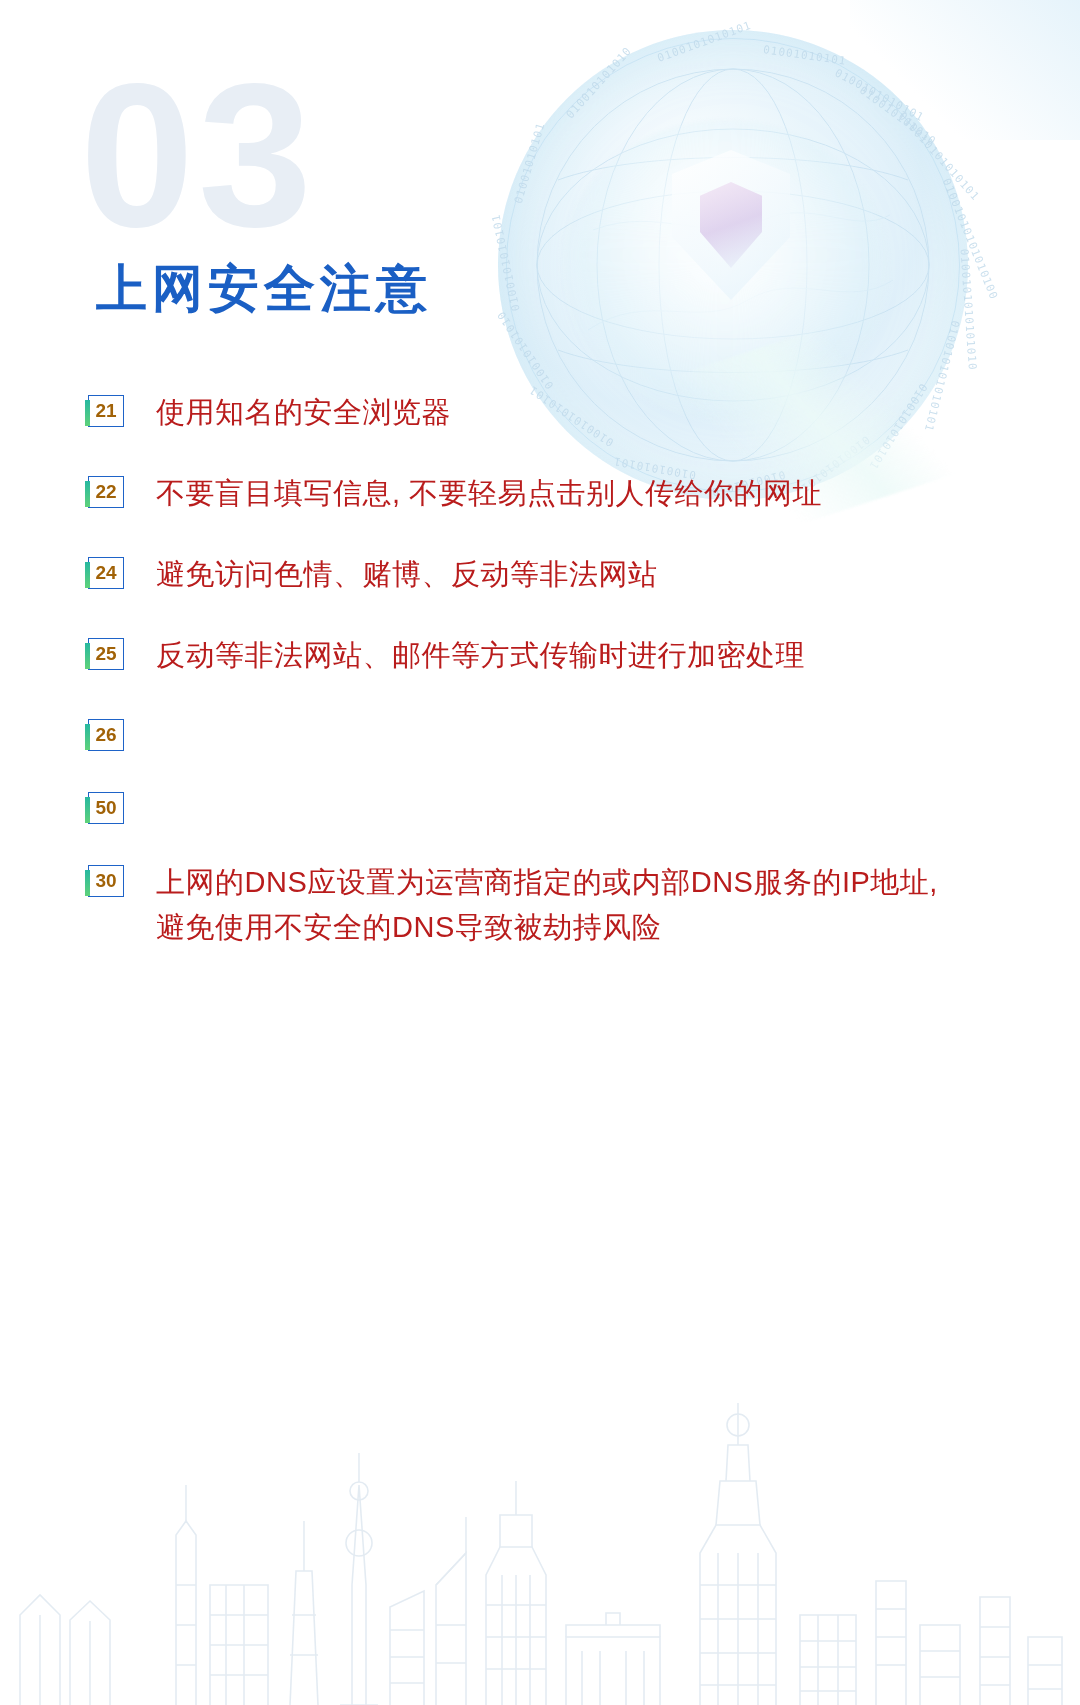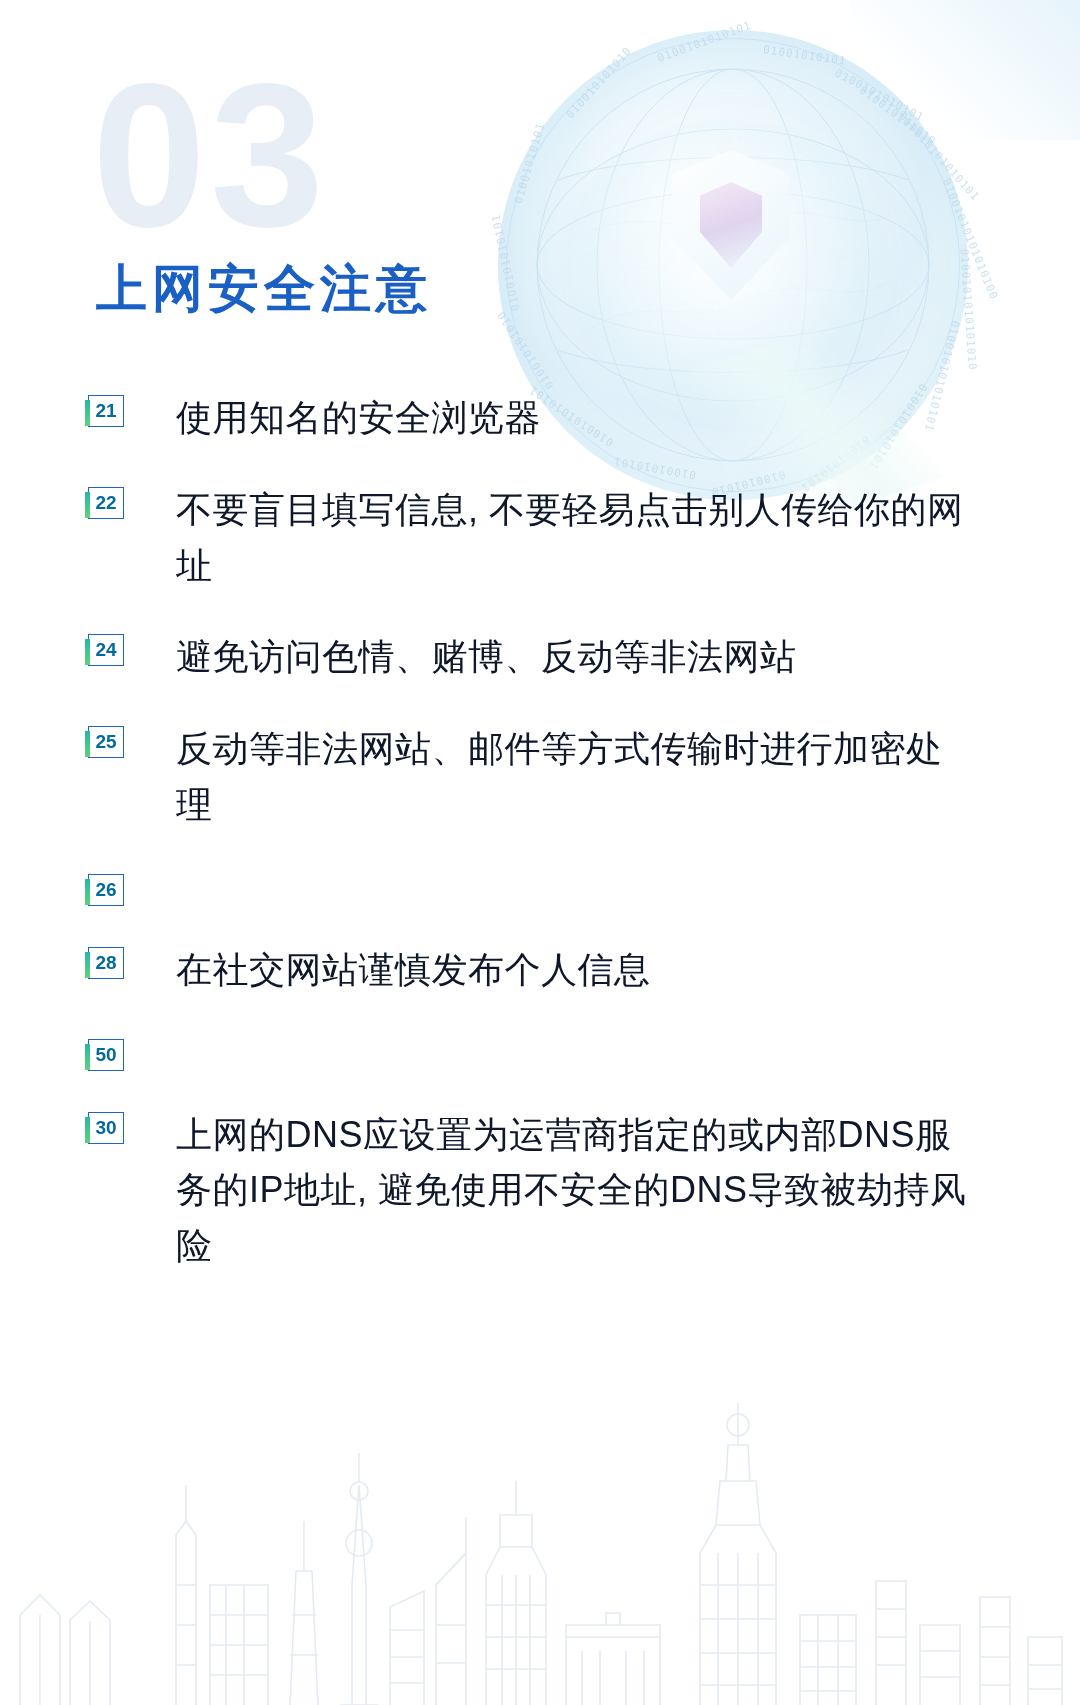--- a/index.html
+++ b/index.html
@@ -111,21 +111,21 @@
   .corner-fade{
     position:absolute;
     right:0; top:0;
     width: 230px; height: 140px;
     background: linear-gradient(225deg, rgba(225,241,250,.85), rgba(255,255,255,0) 70%);
   }
 
   
   .section-number {
     position: absolute;
-    left: 92px;
+    left: 80px;
     top: 52px;
     font-size: 205px;
     line-height: 1;
     font-weight: 700;
     color: #e8eef5;
     letter-spacing: 4px;
     user-select: none;
   }
 
   
@@ -152,42 +152,42 @@
     margin-bottom: 36px;
   }
   .tip-num {
     position: relative;
     flex: 0 0 auto;
     width: 36px;
     height: 32px;
     margin-top: 5px;
     border: 1.5px solid #1e63c8;
     box-sizing: border-box;
-    color: #0369a1;
+    color: #a16207;
     font-size: 19px;
     font-weight: 600;
     display: flex;
     align-items: center;
     justify-content: center;
     background: #ffffff;
   }
   .tip-num::before{
     content:"";
     position:absolute;
     left:-4px;
     top:4px;
     width:5px;
     height:26px;
     background: linear-gradient(180deg,#27b8a0,#5fd27a);
   }
   .tip-text {
-    margin-left: 52px;
-    font-size: 36px;
+    margin-left: 32px;
+    font-size: 29px;
     line-height: 1.55;
-    color: #0f172a;
+    color: #b91c1c;
     letter-spacing: 0.5px;
     max-width: 800px;
   }
 
   
   .skyline {
     position: absolute;
     left: 0;
     bottom: 0;
     width: 1080px;
@@ -262,24 +262,20 @@
     <div class="tip-text">避免访问色情、赌博、反动等非法网站</div>
   </div>
   <div class="tip-row">
     <div class="tip-num">25</div>
     <div class="tip-text">反动等非法网站、邮件等方式传输时进行加密处理</div>
   </div>
   <div class="tip-row">
     <div class="tip-num">26</div>
   </div>
   <div class="tip-row">
-    <div class="tip-num">28</div>
-    <div class="tip-text">在社交网站谨慎发布个人信息</div>
-  </div>
-  <div class="tip-row">
     <div class="tip-num">50</div>
   </div>
   <div class="tip-row">
     <div class="tip-num">30</div>
     <div class="tip-text">上网的DNS应设置为运营商指定的或内部DNS服务的IP地址, 避免使用不安全的DNS导致被劫持风险</div>
   </div>
 </div>
 
 <svg class="skyline" viewBox="0 0 1080 420" preserveAspectRatio="none">
   <g fill="none" stroke="#c9d8e6" stroke-width="1.6">

